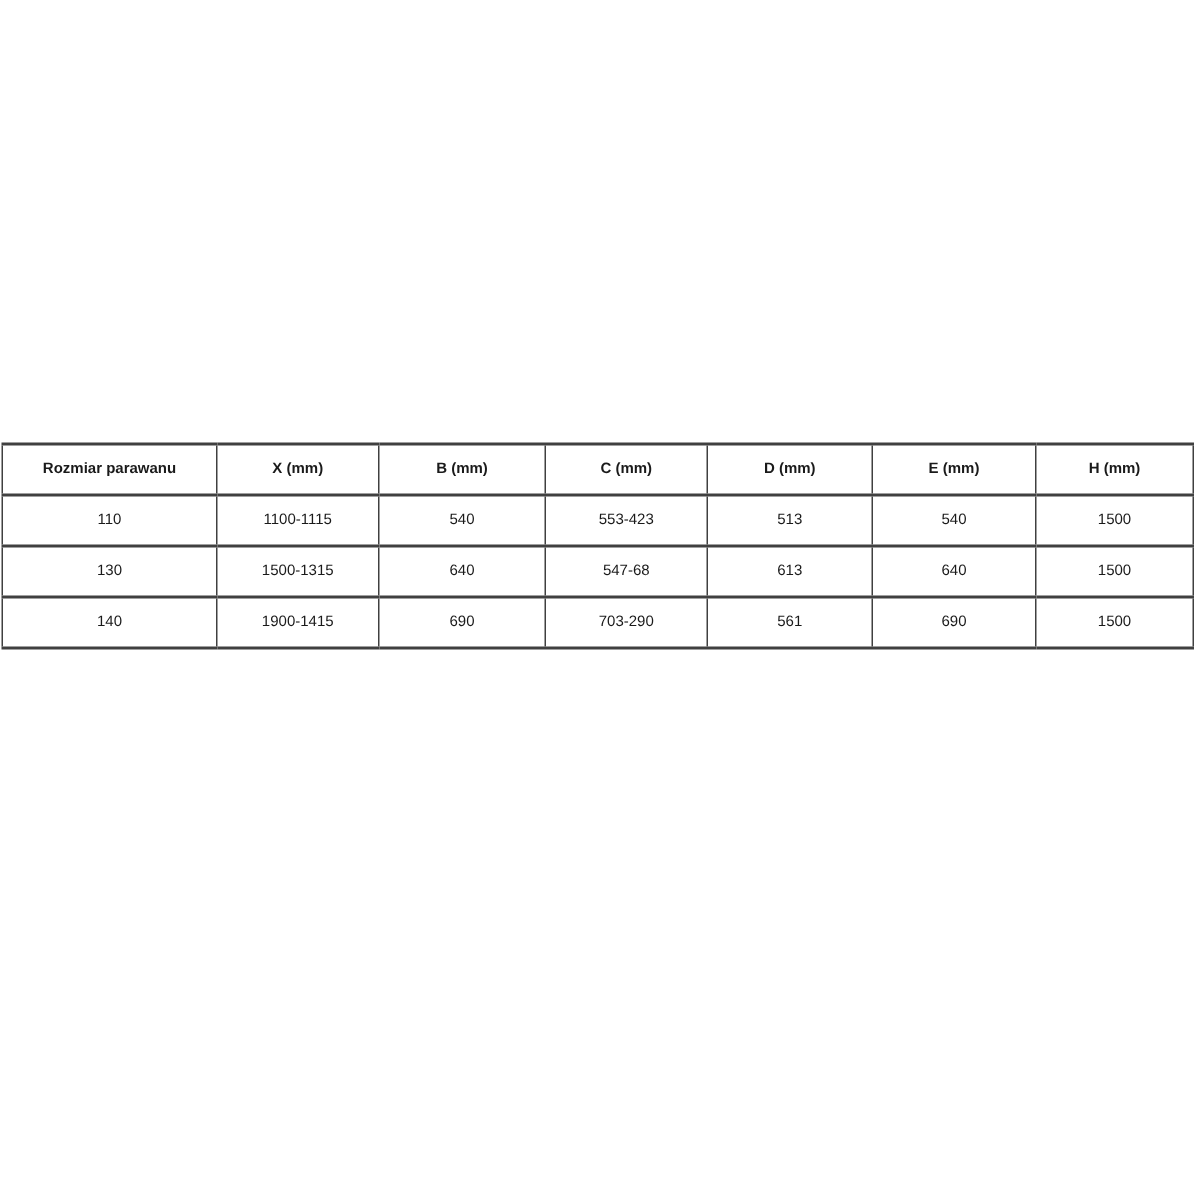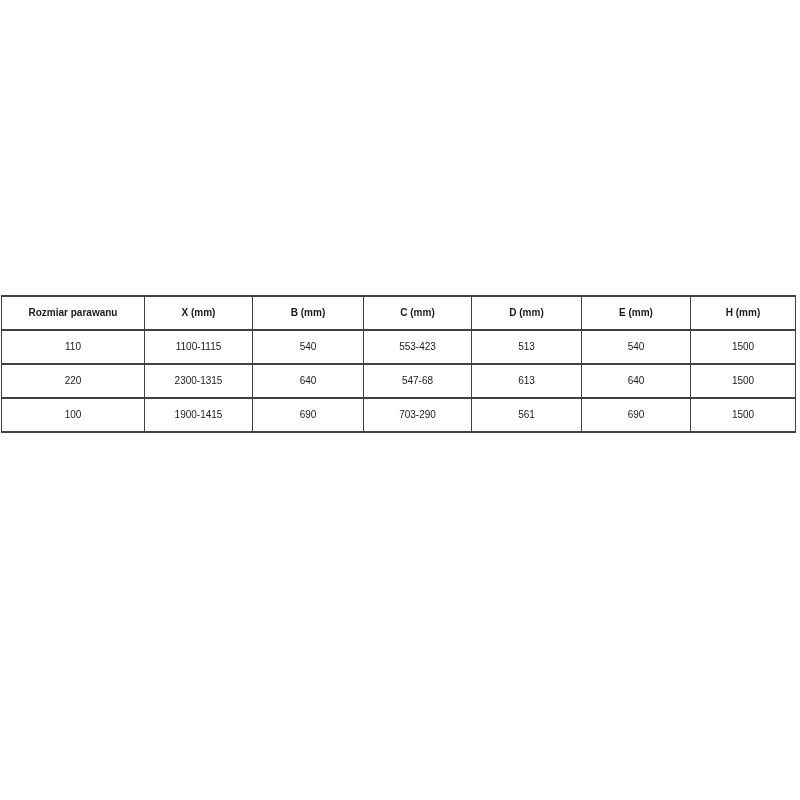--- a/index.html
+++ b/index.html
@@ -80,30 +80,30 @@
       <tr>
         <td>110</td>
         <td>1100-1115</td>
         <td>540</td>
         <td>553-423</td>
         <td>513</td>
         <td>540</td>
         <td>1500</td>
       </tr>
       <tr>
-        <td>220</td>
-        <td>2300-1315</td>
+        <td>130</td>
+        <td>1500-1315</td>
         <td>640</td>
         <td>547-68</td>
         <td>613</td>
         <td>640</td>
         <td>1500</td>
       </tr>
       <tr>
-        <td>100</td>
+        <td>140</td>
         <td>1900-1415</td>
         <td>690</td>
         <td>703-290</td>
         <td>561</td>
         <td>690</td>
         <td>1500</td>
       </tr>
     </tbody>
   </table>
 </div>

